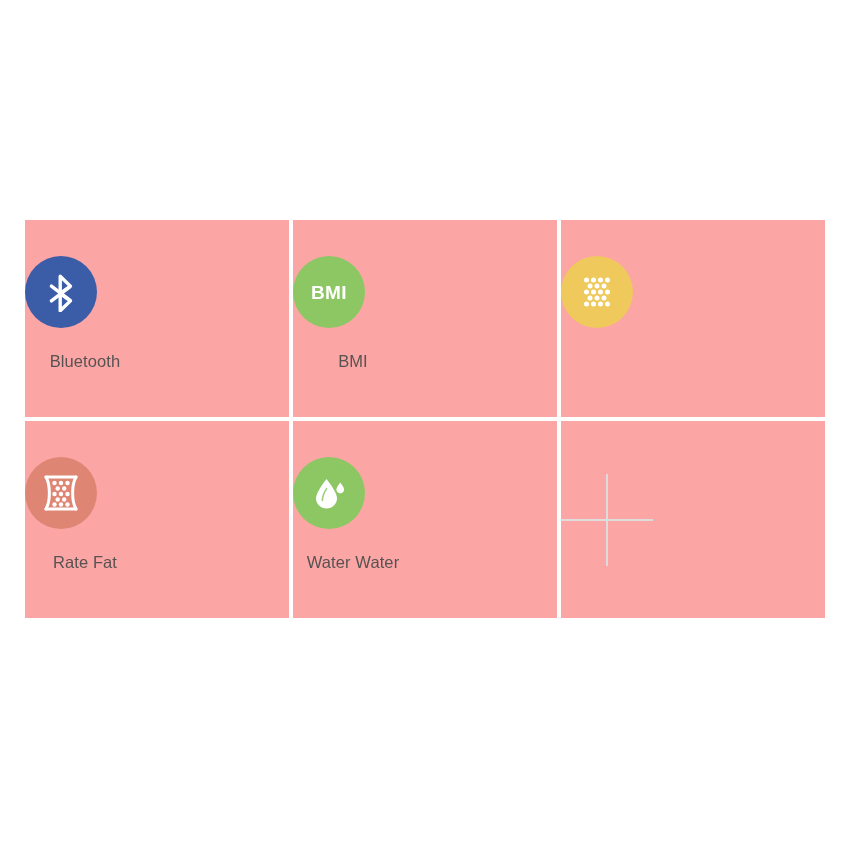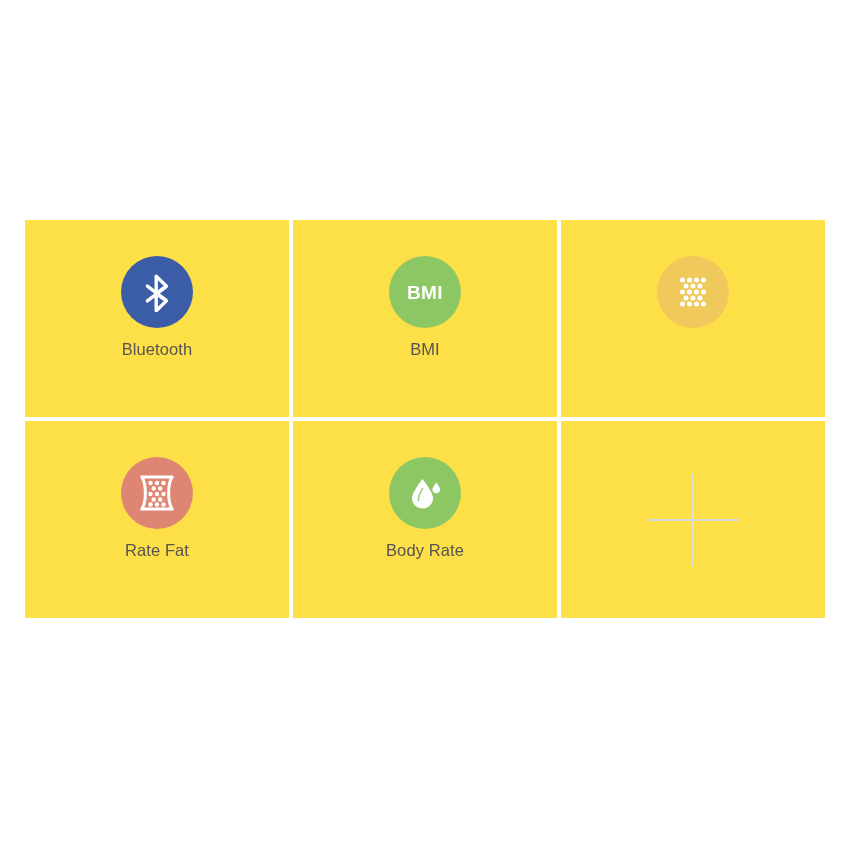--- a/index.html
+++ b/index.html
@@ -30,43 +30,42 @@
     width: 800px;
     height: 398px;
     display: grid;
     grid-template-columns: repeat(3, 1fr);
     grid-template-rows: repeat(2, 1fr);
     gap: 4px;
     background: #ffffff;
   }
 
   .tile {
-    background: #fde047;
+    background: #fca5a5;
     position: relative;
     display: flex;
     flex-direction: column;
-    align-items: center;
     justify-content: flex-start;
     padding-top: 36px;
     box-sizing: border-box;
     cursor: pointer;
   }
 
   .tile-icon {
     width: 72px;
     height: 72px;
     border-radius: 50%;
     display: flex;
     align-items: center;
     justify-content: center;
     flex: none;
   }
 
   .tile-label {
-    margin-top: 10px;
+    margin-top: 22px;
     font-size: 16.5px;
     line-height: 1.35;
     color: #565352;
     text-align: center;
     letter-spacing: 0.1px;
     max-width: 120px;
     word-wrap: break-word;
   }
 
   
@@ -224,21 +223,21 @@
 
             <path d="M13.4 27.5 C13.4 23 15.6 18.6 17.6 15.6" fill="none" stroke="#8cc763" stroke-width="1.6" stroke-linecap="round" opacity="0.85"></path>
 
             <path d="M31.3 9.5 C31.3 9.5 27.4 14.3 27.4 16.6
                      C27.4 18.8 29.1 20.4 31.3 20.4
                      C33.4 20.4 35.1 18.8 35.1 16.6
                      C35.1 14.3 31.3 9.5 31.3 9.5 Z" fill="#ffffff"></path>
           </svg>
         </span>
       </div>
-      <div class="tile-label">Body Rate</div>
+      <div class="tile-label">Water Water</div>
     </div>
 
     <div class="tile tile-add">
       <div class="plus-icon"></div>
     </div>
 
   </div>
 </div>
 
 </body></html>

